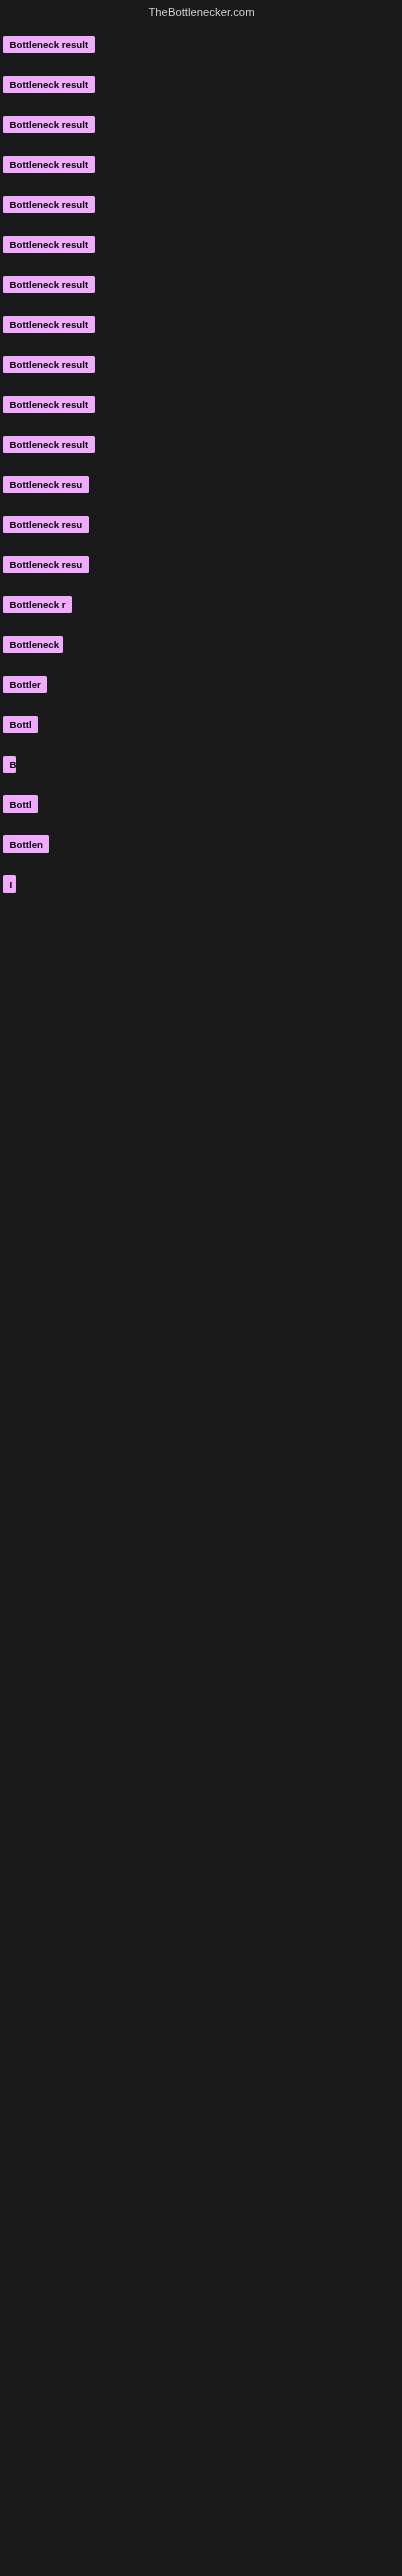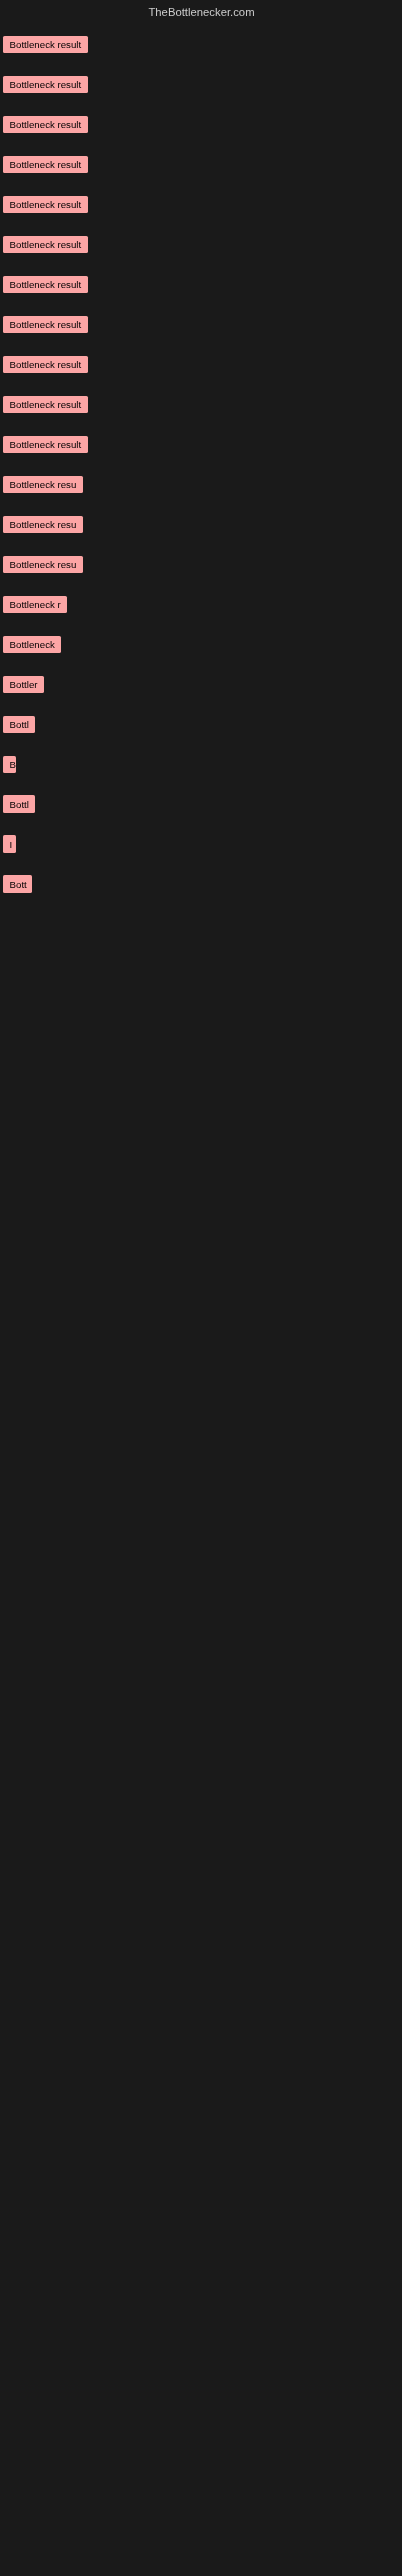--- a/index.html
+++ b/index.html
@@ -19,24 +19,24 @@
     .site-title {
       text-align: center;
       color: #cccccc;
       font-size: 11.3px;
       padding: 6.4px 0;
       background-color: #1a1a1a;
     }
 
     .bottleneck-badge {
       display: inline-block;
-      background-color: #fca5a5;
+      background-color: #f0abfc;
       color: #000000;
       font-size: 9.7px;
-      font-weight: normal;
+      font-weight: bold;
       padding: 3.2px 6.4px;
       border-radius: 1.6px;
       white-space: nowrap;
       overflow: hidden;
     }
 
     .row {
       display: flex;
       align-items: center;
       padding: 11.3px 3.2px;
@@ -104,19 +104,19 @@
     <div class="row">
       <span class="bottleneck-badge" style="max-width: 37px;">Bottl</span>
     </div>
     <div class="row">
       <span class="bottleneck-badge" style="max-width: 13px;">B</span>
     </div>
     <div class="row">
       <span class="bottleneck-badge" style="max-width: 37px;">Bottl</span>
     </div>
     <div class="row">
-      <span class="bottleneck-badge" style="max-width: 8px;">I</span>
+      <span class="bottleneck-badge" style="max-width: 48px;">Bottlen</span>
     </div>
     <div class="row">
-      <span class="bottleneck-badge" style="max-width: 29px;">Bott</span>
+      <span class="bottleneck-badge" style="max-width: 8px;">I</span>
     </div>
   </div>
 
 
 </body></html>

